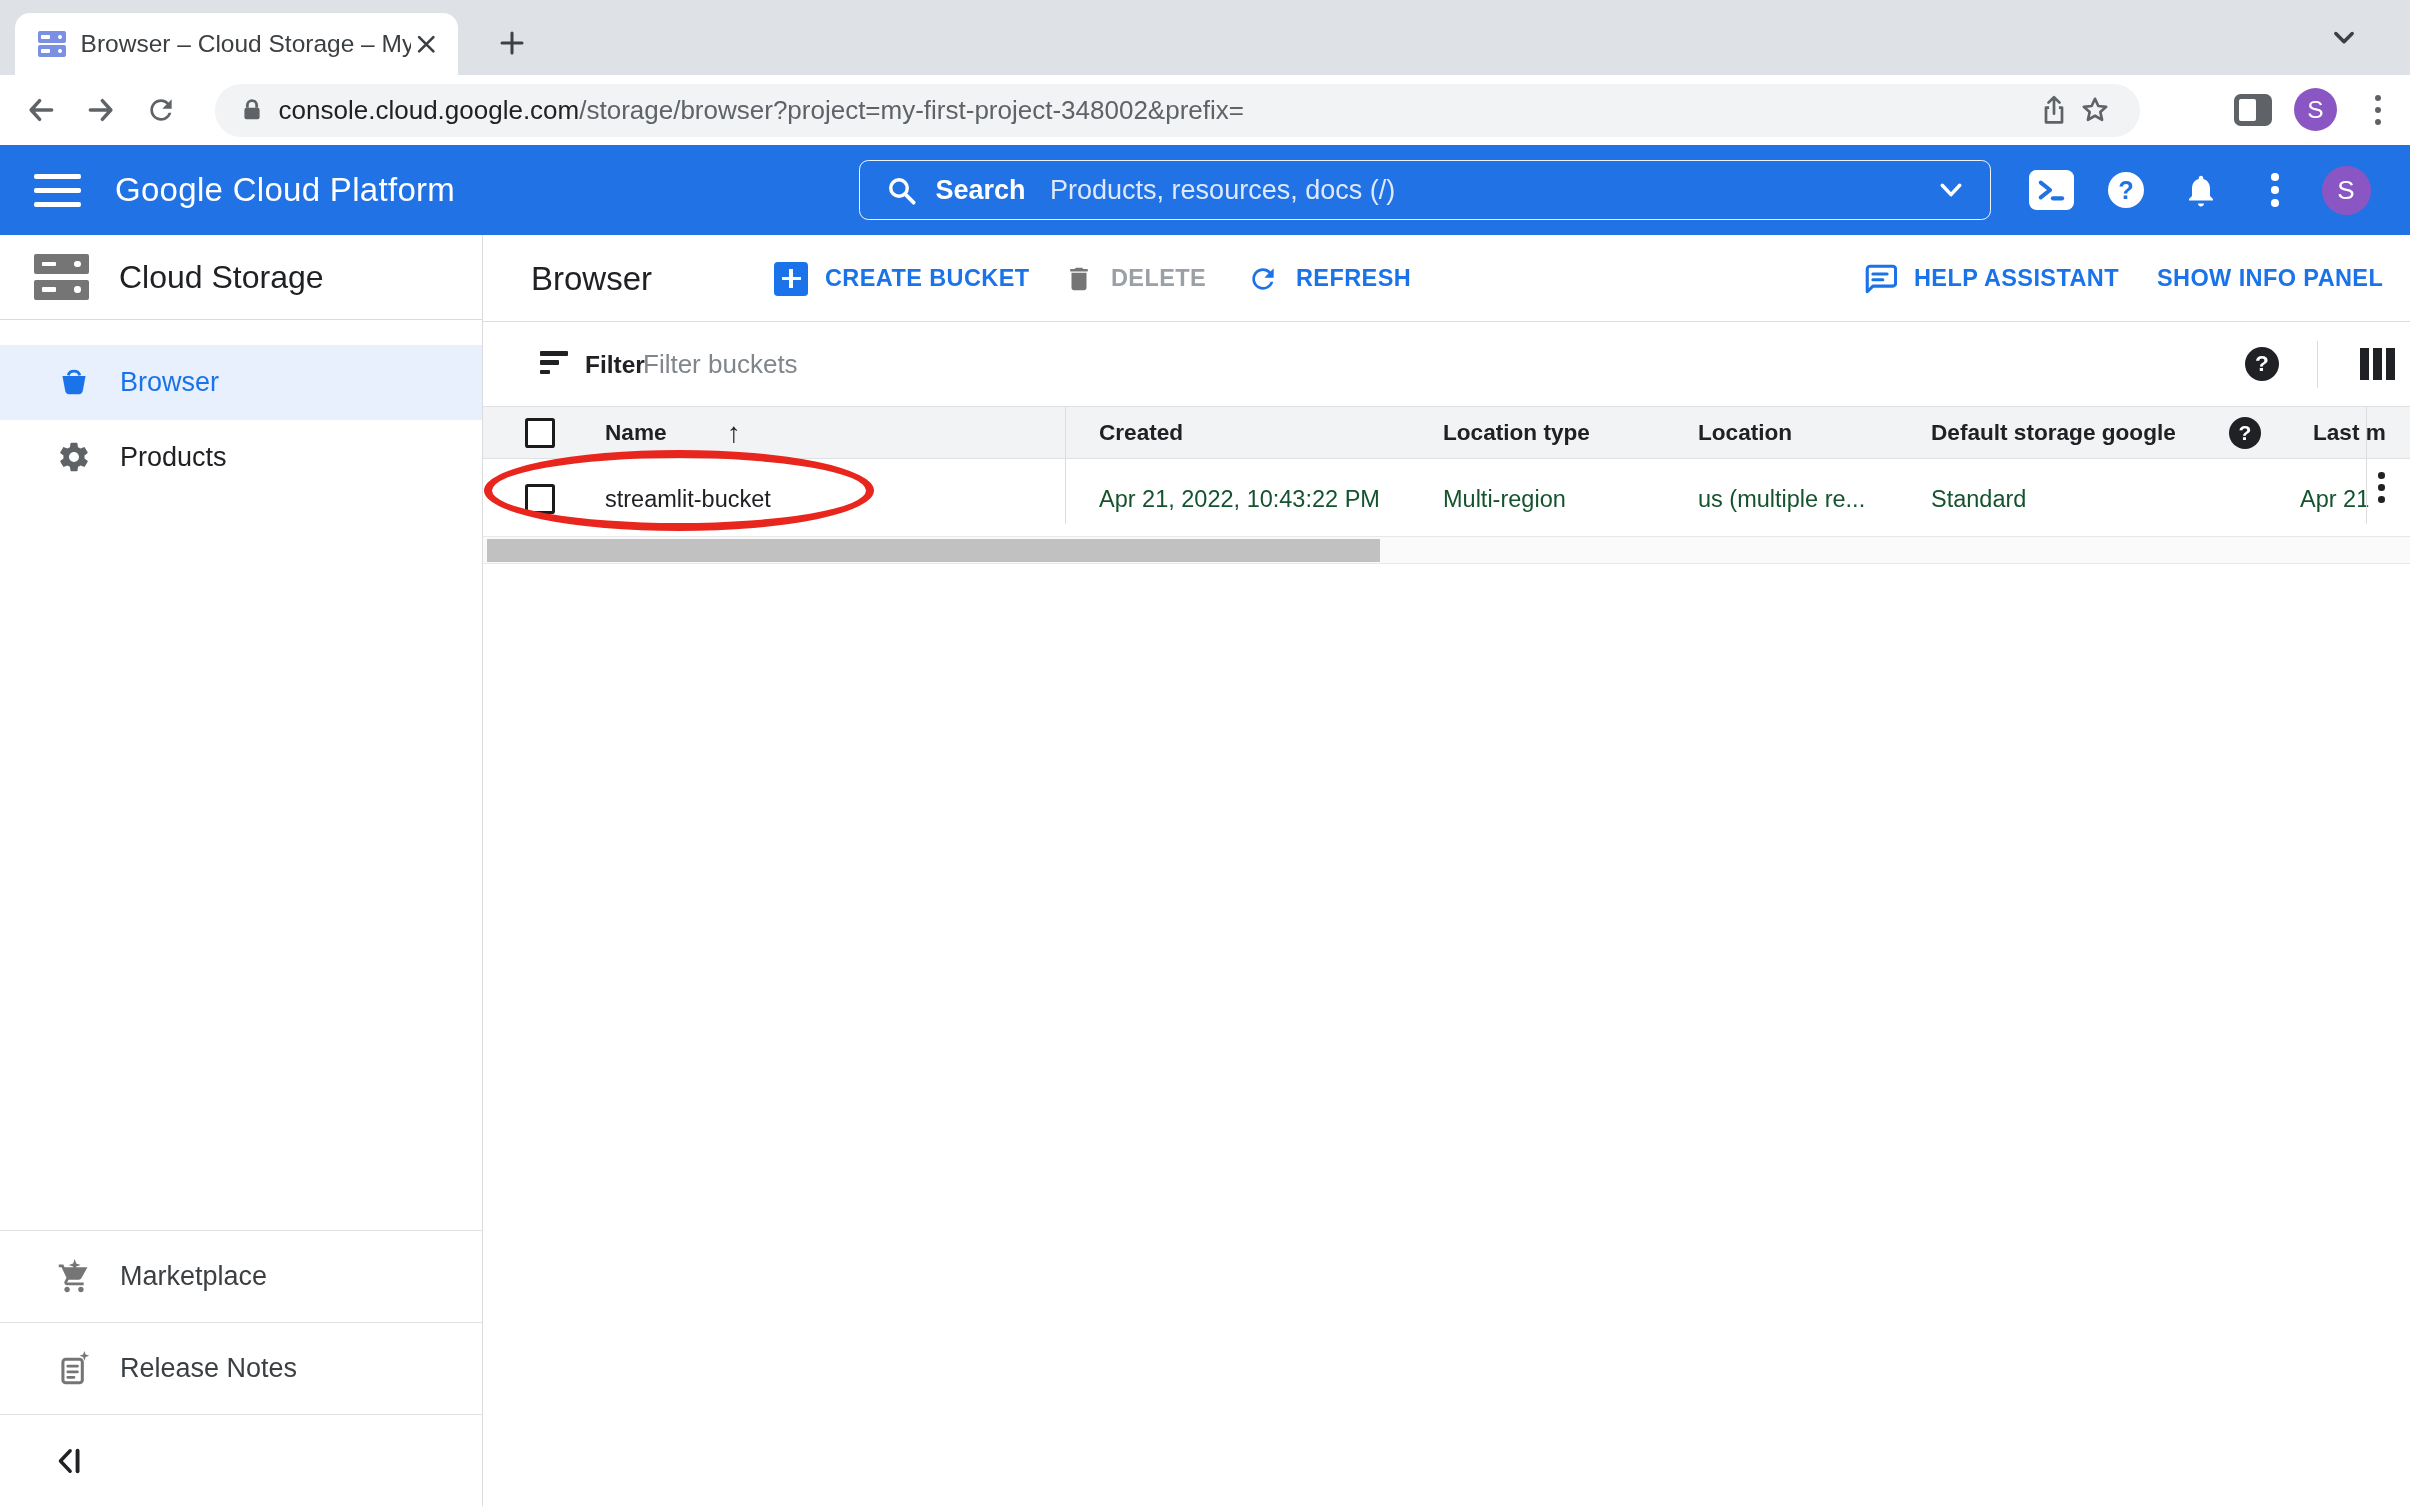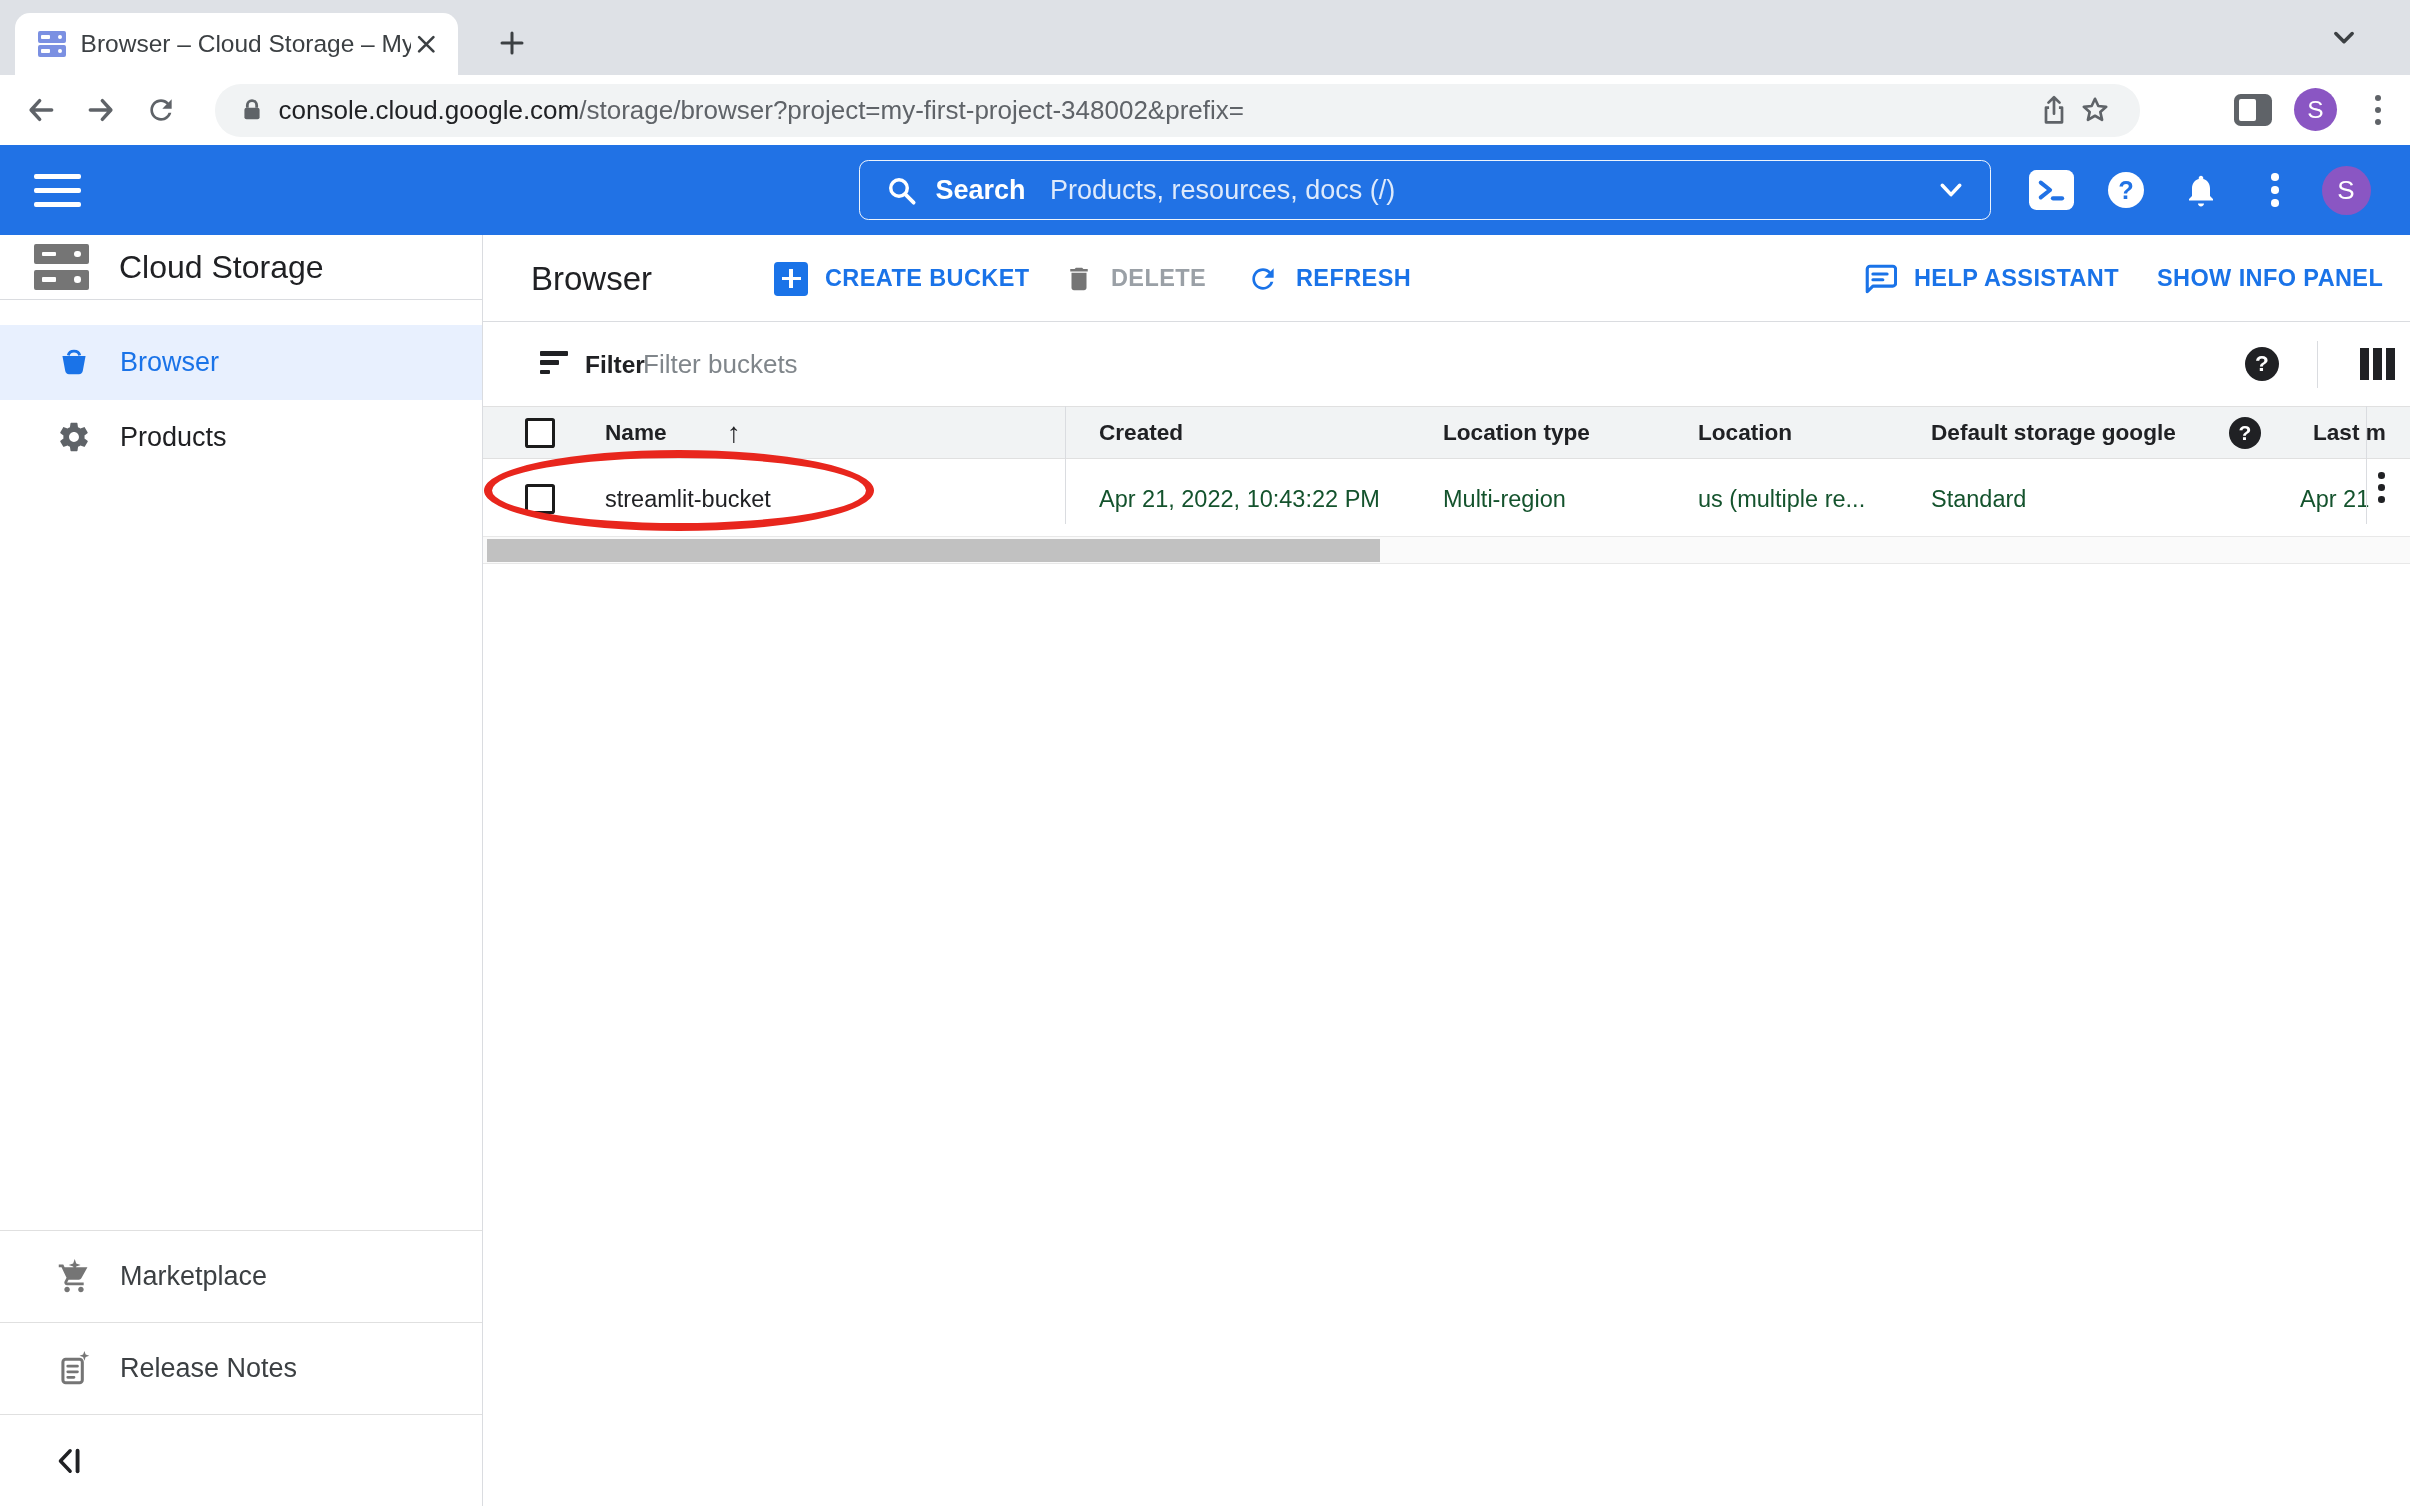--- a/index.html
+++ b/index.html
@@ -49,21 +49,21 @@
   .search-ph { font-size:27px; color:rgba(255,255,255,.85); margin-left:24.5px; flex:1 1 auto; }
   .hdr-ic { position:absolute; top:0; height:90px; width:60px; display:flex; align-items:center; justify-content:center; }
   .shell-box { width:45px; height:40px; background:#fff; border-radius:7.5px; display:flex; align-items:center; justify-content:center; }
   .help-circle { width:36px; height:36px; background:#fff; border-radius:50%; color:#2172e5; font-size:25.4px; font-weight:bold;
                  display:flex; align-items:center; justify-content:center; }
   .hdr-kebab i { width:7.5px; height:7.5px; border-radius:50%; background:#fff; }
   .gcp-avatar { width:49px; height:49px; font-size:26px; background:#8a56c3; }
 
   
   .sidebar { position:absolute; left:0; top:235px; width:483px; height:1271px; background:#fff; border-right:0.9px solid #dadce0; }
-  .product-hdr { height:65px; display:flex; align-items:center; padding-left:34px; border-bottom:0.9px solid #dadce0;text-align:center; }
+  .product-hdr { height:85px; display:flex; align-items:center; padding-left:34px; border-bottom:0.9px solid #dadce0;text-align:center; }
   .gcs-icon { width:55px; height:47px; display:flex; flex-direction:column; justify-content:center; gap:5.6px; }
   .gcs-icon .bar { width:55px; height:20px; background:#757575; border-radius:1.9px; position:relative; }
   .gcs-icon .bar::before { content:""; position:absolute; left:7.5px; top:7.5px; width:14px; height:4.7px; background:#fff; border-radius:0.9px; }
   .gcs-icon .bar::after { content:""; position:absolute; right:8.5px; top:6.6px; width:6.6px; height:6.6px; background:#fff; border-radius:50%; }
   .product-title { font-size:32px; color:#202124; margin-left:30px; }
   .nav { padding-top:24.5px; }
   .nav-item { height:75px; display:flex; align-items:center; padding-left:53px; cursor:pointer; }
   .nav-item .ic { width:41px; display:flex; justify-content:center; }
   .nav-item .lbl { font-size:27px; color:#202124; margin-left:26px; }
   .nav-item.sel { background:#e8f0fe; }
@@ -197,20 +197,21 @@
       </span>
   </span>
 </div>
 
 <div class="gcp-header">
   <span class="hamburger">
       <i></i>
       <i></i>
       <i></i>
     </span>
+  <span class="gcp-logo">Google Cloud Platform</span>
   <div class="search-pill">
     <svg class="svgic" width="32" height="32" viewBox="0 0 24 24">
         <circle cx="10.5" cy="10.5" r="6.2" stroke="#fff" stroke-width="2.6" fill="none"></circle>
         <path d="M15.5 15.5 L21.5 21.5" stroke="#fff" stroke-width="2.8" stroke-linecap="round"></path>
       </svg>
     <span class="search-label">Search</span>
     <span class="search-ph">Products, resources, docs (/)</span>
     <svg class="svgic" width="30" height="22.6" viewBox="0 0 24 18">
         <path d="M5 5 L12 12.5 L19 5" stroke="#fff" stroke-width="2.8" fill="none" stroke-linecap="round" stroke-linejoin="round"></path>
       </svg>

